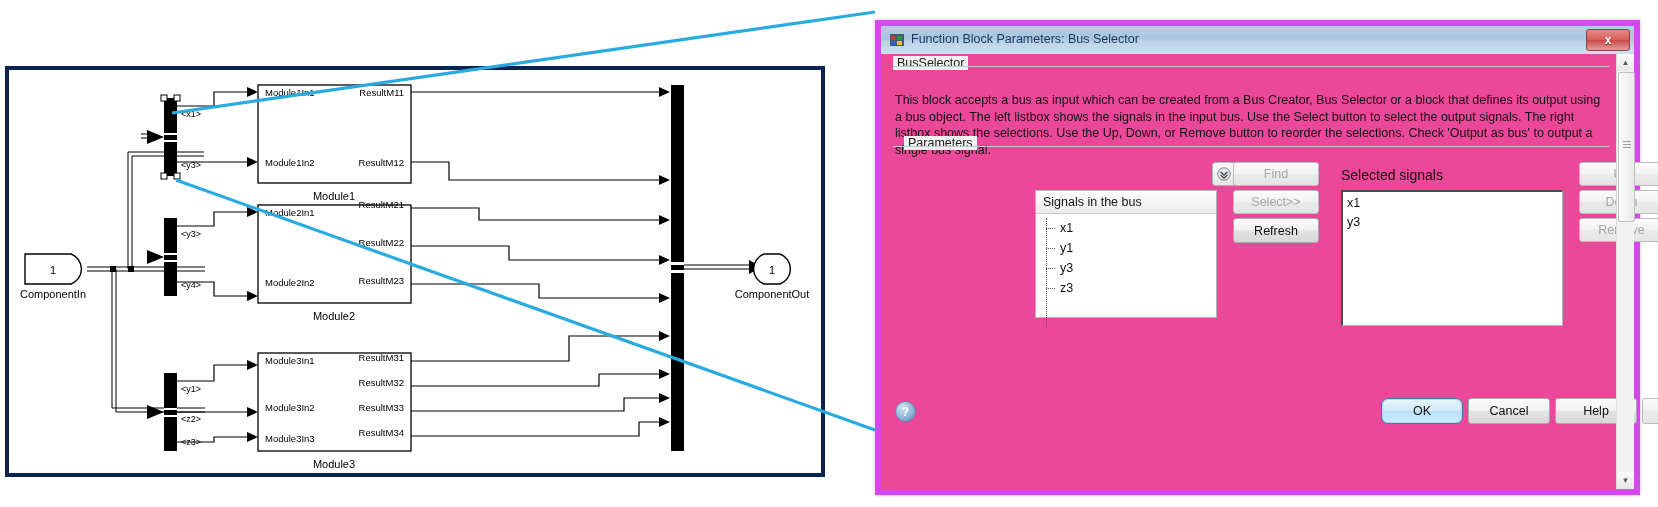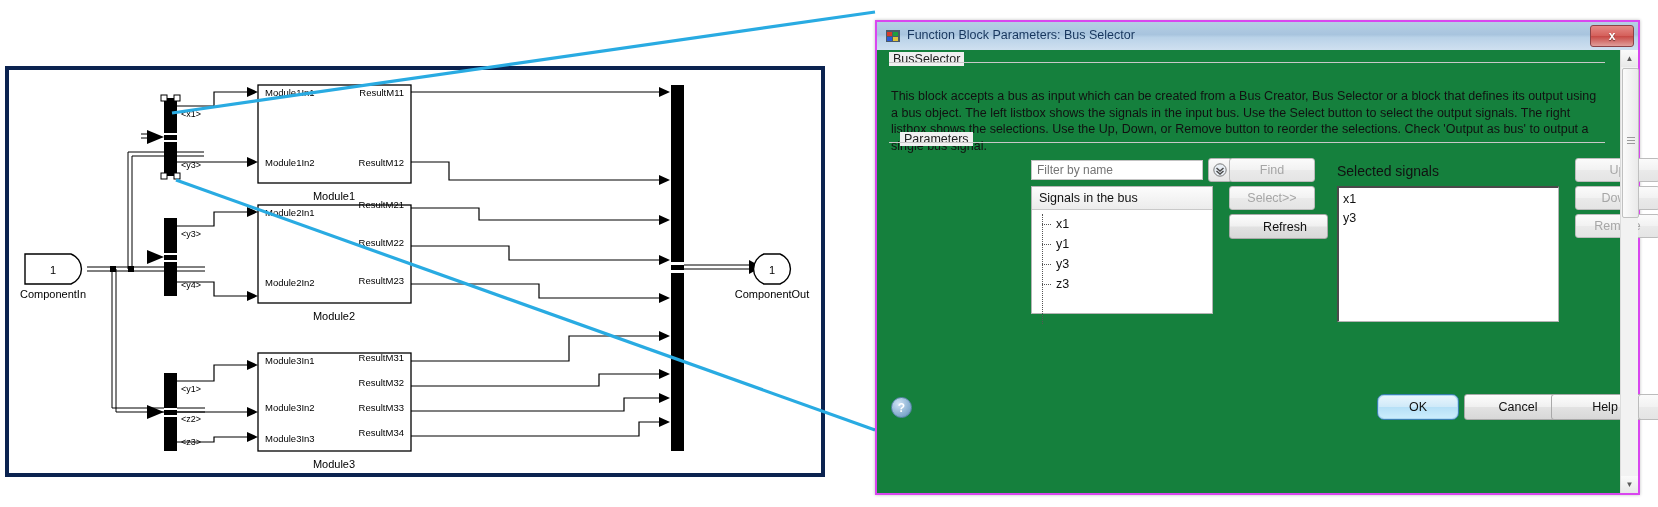--- a/index.html
+++ b/index.html
@@ -15,52 +15,52 @@
   .blk-name{font-family:"Liberation Sans",sans-serif;font-size:11px;fill:#000;text-anchor:middle;}
   .sig-label{font-family:"Liberation Sans",sans-serif;font-size:9px;fill:#000;}
   .port-num{font-family:"Liberation Sans",sans-serif;font-size:11px;fill:#000;text-anchor:middle;}
 
   
   #annotation-layer{position:absolute;left:0;top:0;width:1658px;height:507px;
       pointer-events:none;}
 
   
   #dialog-window{position:absolute;left:875px;top:20px;width:765px;height:475px;
-      background:#f0f0f0;border:2px solid #d946ef;box-sizing:border-box;
+      background:#f0f0f0;border:6px solid #d946ef;box-sizing:border-box;
       box-shadow:0 0 3px rgba(0,0,0,.25);}
   #title-bar{height:28px;position:relative;
       background:linear-gradient(to bottom,#b6cee4 0%,#a8c4de 45%,#b9d2e8 55%,#cfe0f0 100%);
       border-bottom:1px solid #8fb0cd;}
   #title-text{position:absolute;left:30px;top:6px;font-size:12.5px;color:#17365d;
       white-space:nowrap;}
   #app-icon{position:absolute;left:8px;top:6px;width:16px;height:16px;}
   #close-btn{position:absolute;right:4px;top:3px;width:42px;height:20px;
       border:1px solid #8a4347;border-radius:3px;
       background:linear-gradient(to bottom,#e58a86 0%,#d5615c 48%,#c84a46 52%,#e09f9b 100%);
       display:flex;align-items:center;justify-content:center;cursor:pointer;}
   #close-btn span{color:#fff;font-size:12px;font-weight:bold;line-height:1;
       text-shadow:0 1px 1px rgba(0,0,0,.5);}
 
-  #dialog-body{position:absolute;left:0;top:28px;right:0;bottom:0;background:#15803d;}
+  #dialog-body{position:absolute;left:0;top:28px;right:0;bottom:0;background:#ec4899;}
 
   .group-title{position:absolute;font-size:12.5px;color:#222;background:#f0f0f0;
       padding:0 4px;}
   .group-line{position:absolute;border-top:1px solid #c8c8c8;}
 
   #desc-text{position:absolute;left:14px;top:38px;width:712px;font-size:12.5px;
       color:#111;line-height:16.5px;}
 
   
   .ctl-btn{position:absolute;border:1px solid #bcbcbc;border-radius:3px;
       background:linear-gradient(to bottom,#fbfbfb 0%,#f2f2f2 48%,#eaeaea 52%,#e4e4e4 100%);
       font-size:12.5px;color:#a6a6a6;display:flex;align-items:center;
       justify-content:center;font-family:"Liberation Sans",sans-serif;cursor:default;}
   .ctl-btn.enabled{color:#111;border-color:#a9a9a9;
       background:linear-gradient(to bottom,#fdfdfd 0%,#f0f0f0 48%,#e2e2e2 52%,#d8d8d8 100%);
-      cursor:pointer;padding-left:13px;}
+      cursor:pointer;}
   .ctl-btn.primary{color:#111;border:1px solid #3c7fb1;
       background:linear-gradient(to bottom,#eaf6fd 0%,#d0eaf9 48%,#b6e0f7 52%,#cdeefd 100%);
       box-shadow:0 0 0 1px #aed9f2 inset;cursor:pointer;}
 
   #filter-input{position:absolute;left:154px;top:110px;width:172px;height:20px;
       border:1px solid #c3c3c3;background:#ffffff;font-size:12px;color:#9a9a9a;
       padding:1px 5px;box-sizing:border-box;font-family:"Liberation Sans",sans-serif;}
   #filter-opts-btn{position:absolute;left:331px;top:108px;width:22px;height:22px;
       border:1px solid #b0b0b0;border-radius:3px;
       background:linear-gradient(to bottom,#fafafa,#e6e6e6);
@@ -290,21 +290,20 @@
   <div id="dialog-body">
 
     <div class="group-title" style="left:12px;top:2px;">BusSelector</div>
     <div class="group-line" style="left:12px;top:12px;width:716px;"></div>
 
     <div id="desc-text">This block accepts a bus as input which can be created from a Bus Creator, Bus Selector or a block that defines its output using a bus object. The left listbox shows the signals in the input bus. Use the Select button to select the output signals. The right listbox shows the selections. Use the Up, Down, or Remove button to reorder the selections. Check 'Output as bus' to output a single bus signal.</div>
 
     <div class="group-title" style="left:12px;top:82px;margin-left:11px;">Parameters</div>
     <div class="group-line" style="left:12px;top:92px;width:716px;"></div>
 
-    <input id="filter-input" type="text" placeholder="Filter by name" style="">
     <div id="filter-opts-btn">
       <svg width="14" height="14" viewBox="0 0 14 14">
         <circle cx="7" cy="7" r="6.2" fill="#e8eef4" stroke="#7a7a7a"></circle>
         <path d="M3.5 5 L7 8 L10.5 5" fill="none" stroke="#4a4a4a" stroke-width="1.5"></path>
         <path d="M3.5 8 L7 11 L10.5 8" fill="none" stroke="#4a4a4a" stroke-width="1.5"></path>
       </svg>
     </div>
 
     <div id="bus-listbox">
       <div id="bus-listbox-header">Signals in the bus</div>

